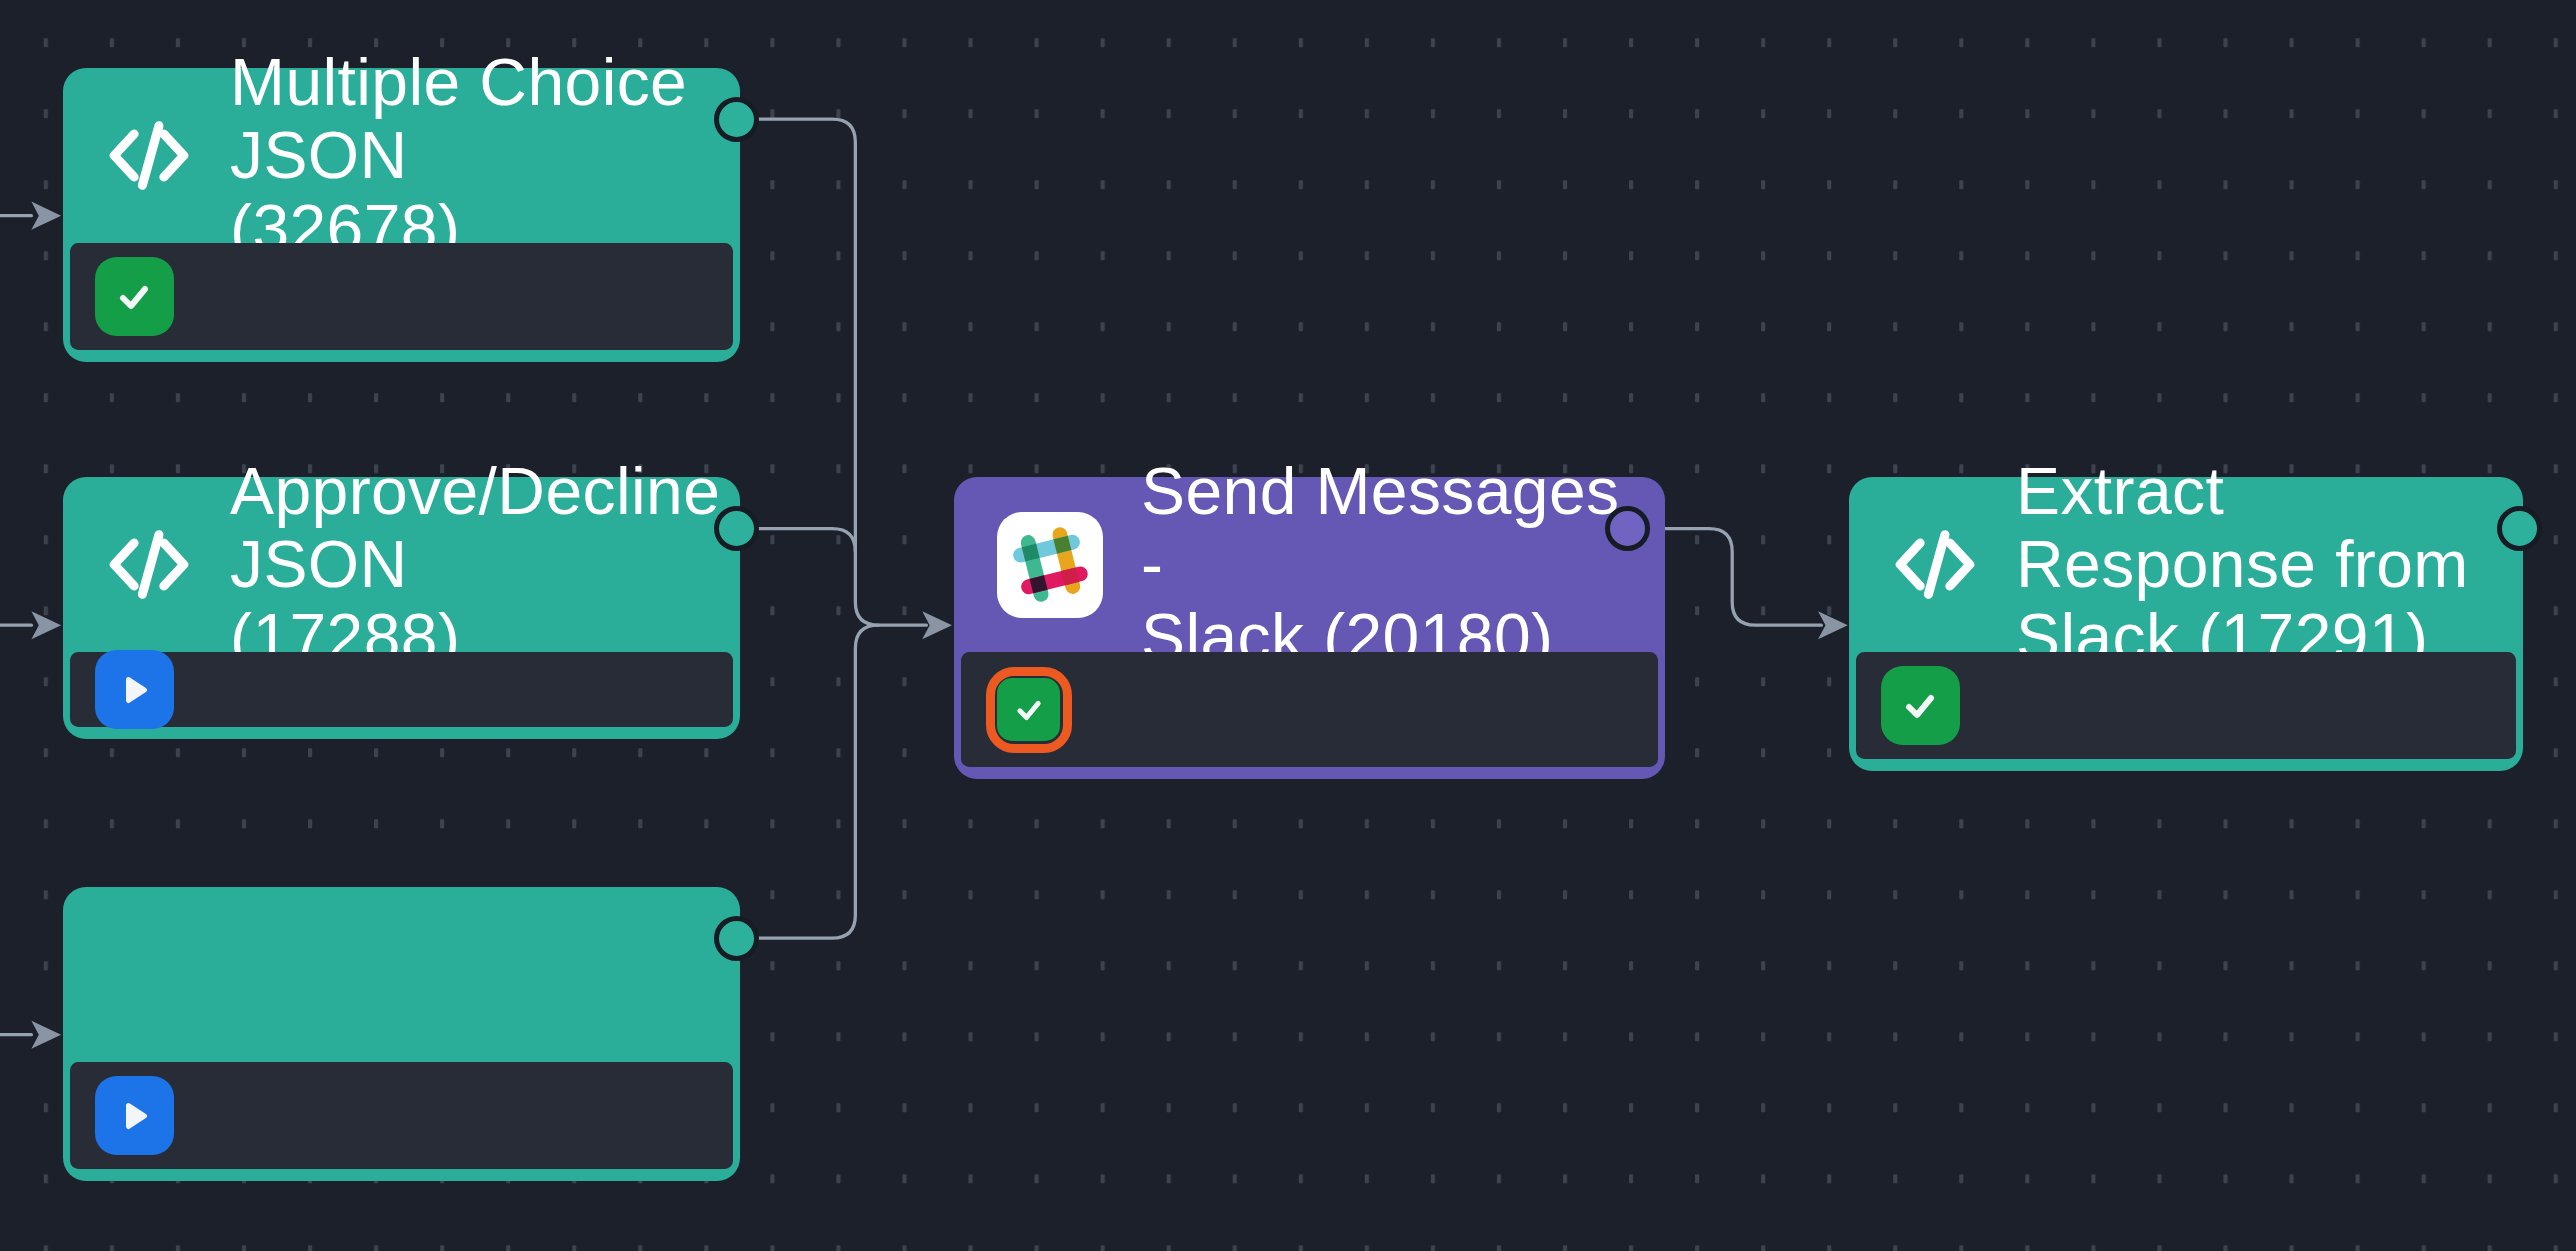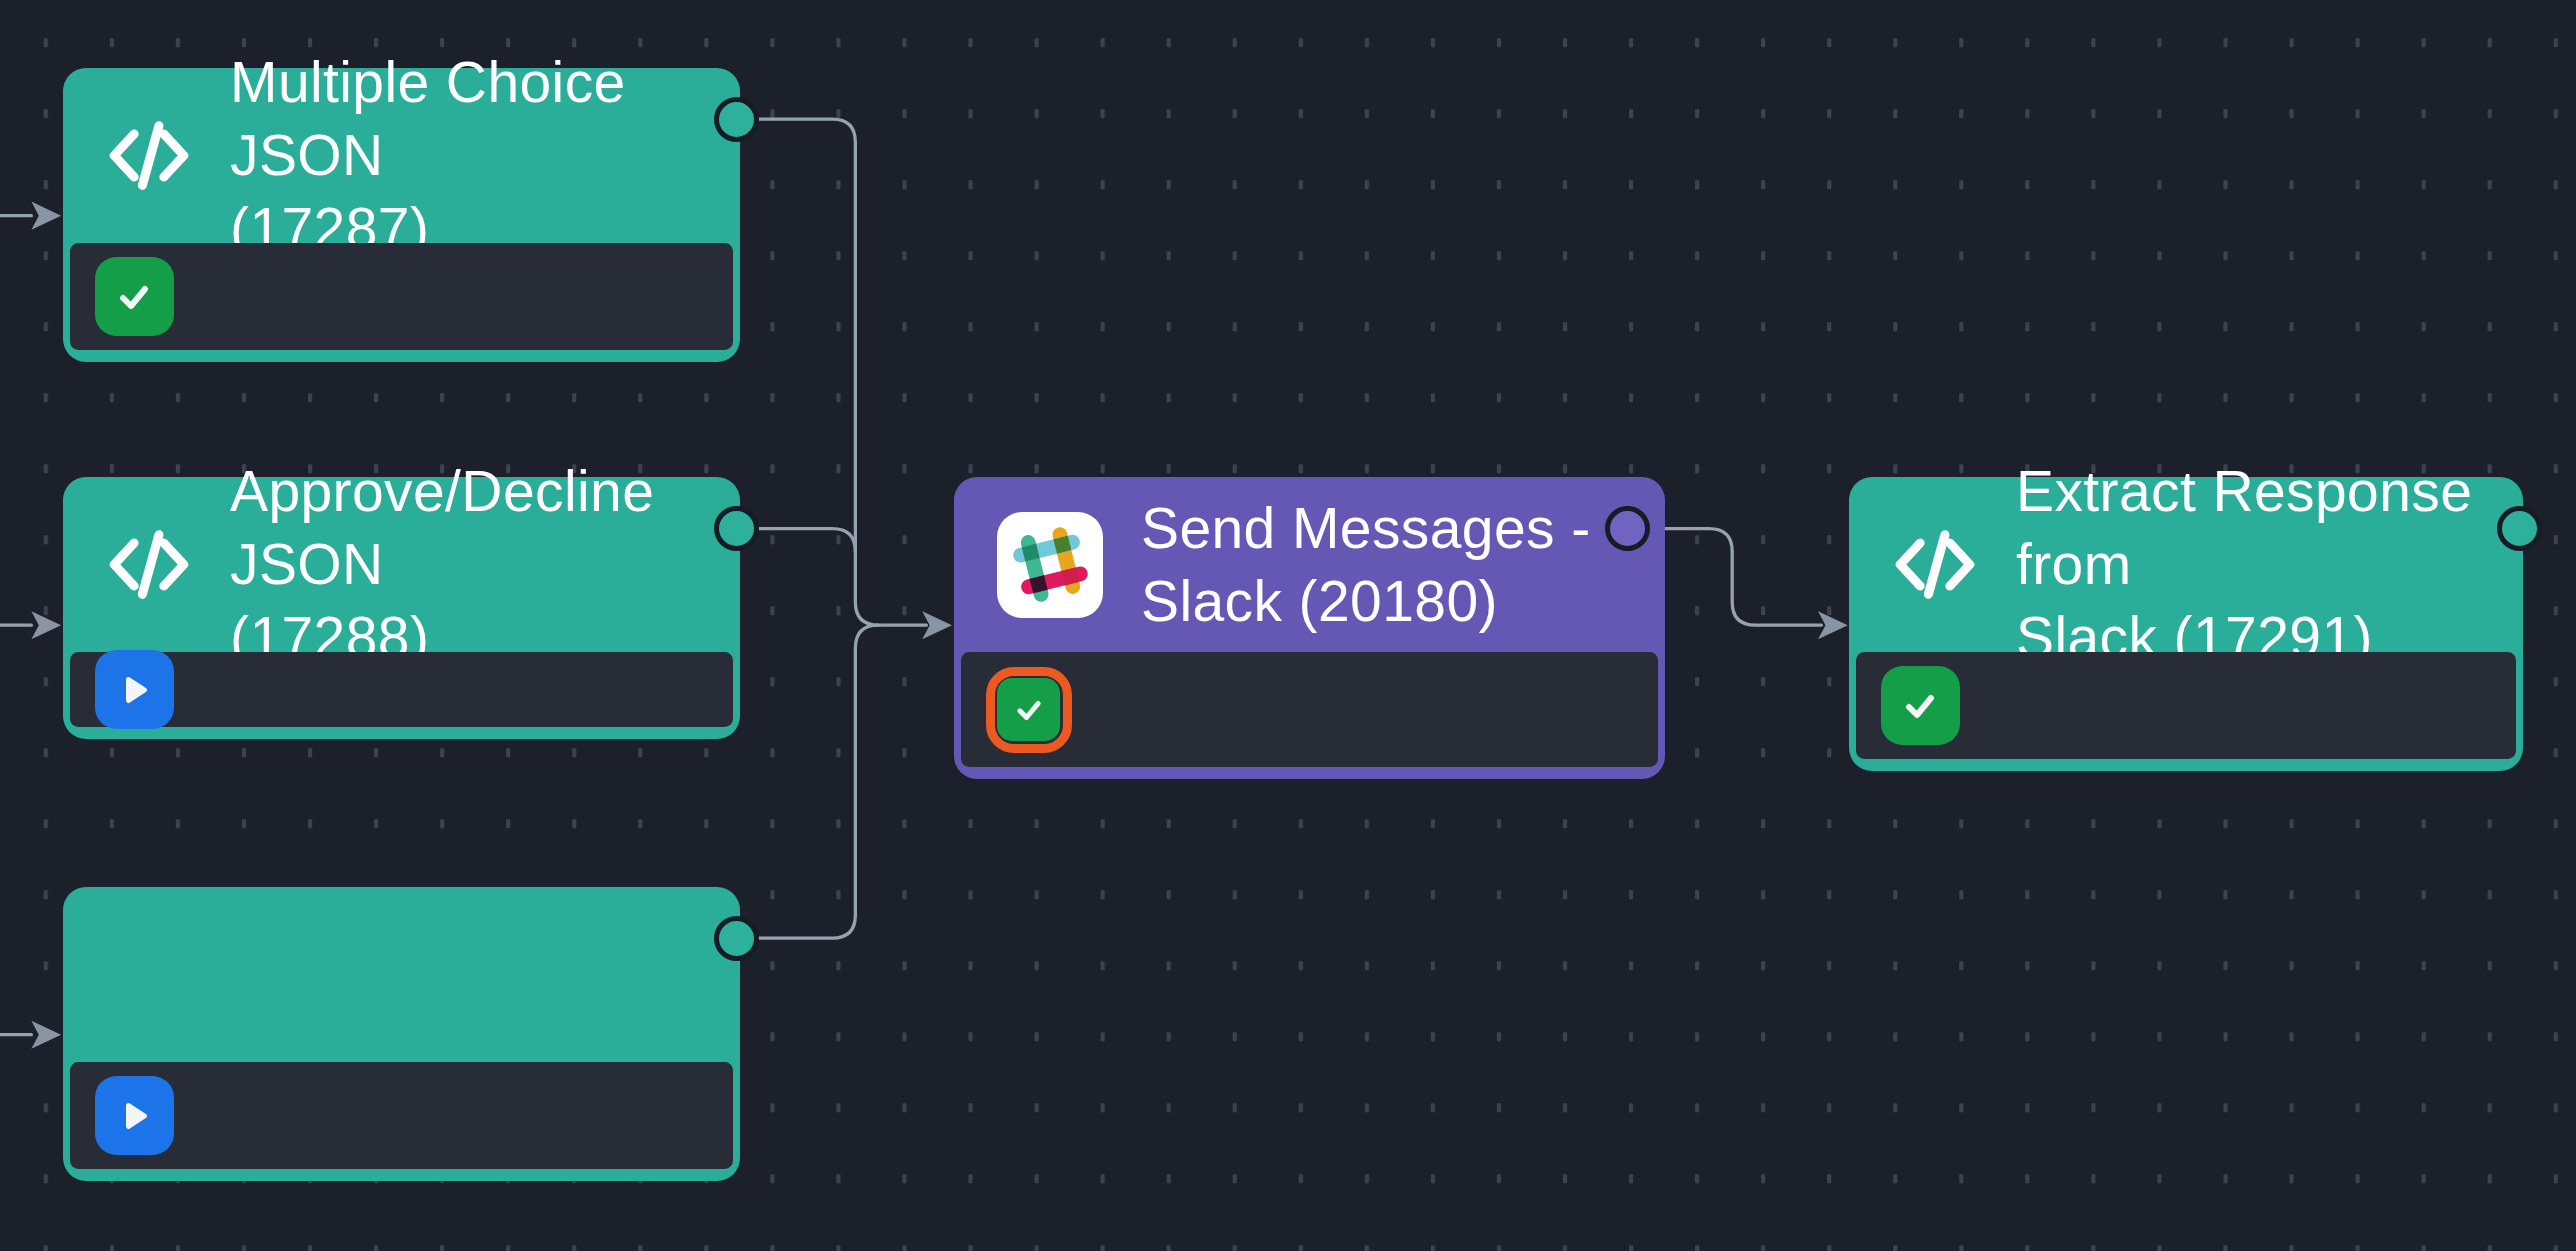--- a/index.html
+++ b/index.html
@@ -26,21 +26,21 @@
 
   .node .header{
     position:absolute;left:0;top:0;right:0;height:175px;
     display:flex;align-items:center;
     padding:0 36px 0 43px;gap:38px;
     box-sizing:border-box;
   }
   .node .title{
     flex:1;
     color:#ffffff;
-    font-size:57px;line-height:73px;
+    font-size:66px;line-height:73px;
     font-weight:400;
     letter-spacing:0.4px;
   }
   .node .title span{display:block;}
 
   .node .body{
     position:absolute;left:6.6px;right:6.6px;top:175px;bottom:11.6px;
     background:#272c37;
     border-radius:8.3px;
     display:flex;align-items:center;
@@ -126,21 +126,21 @@
         <svg width="86" height="71" viewBox="0 0 104 80">
           <g stroke="#ffffff" stroke-width="11" fill="none" stroke-linecap="round" stroke-linejoin="round">
             <path d="M34 14 L10 40 L34 66"></path>
             <path d="M64 4 L44 76"></path>
             <path d="M70 14 L94 40 L70 66"></path>
           </g>
         </svg>
       </span>
       <div class="title">
         <span>Multiple Choice JSON</span>
-        <span>(17287)</span>
+        <span>(32678)</span>
       </div>
     </div>
     <div class="body">
       <div class="badge success">
         <svg width="48" height="48" viewBox="0 0 96 96">
           <polyline points="26,50 42,66 70,32" fill="none" stroke="#f4f7f8" stroke-width="12" stroke-linecap="round" stroke-linejoin="round"></polyline>
         </svg>
       </div>
     </div>
     <div class="port teal"></div>

